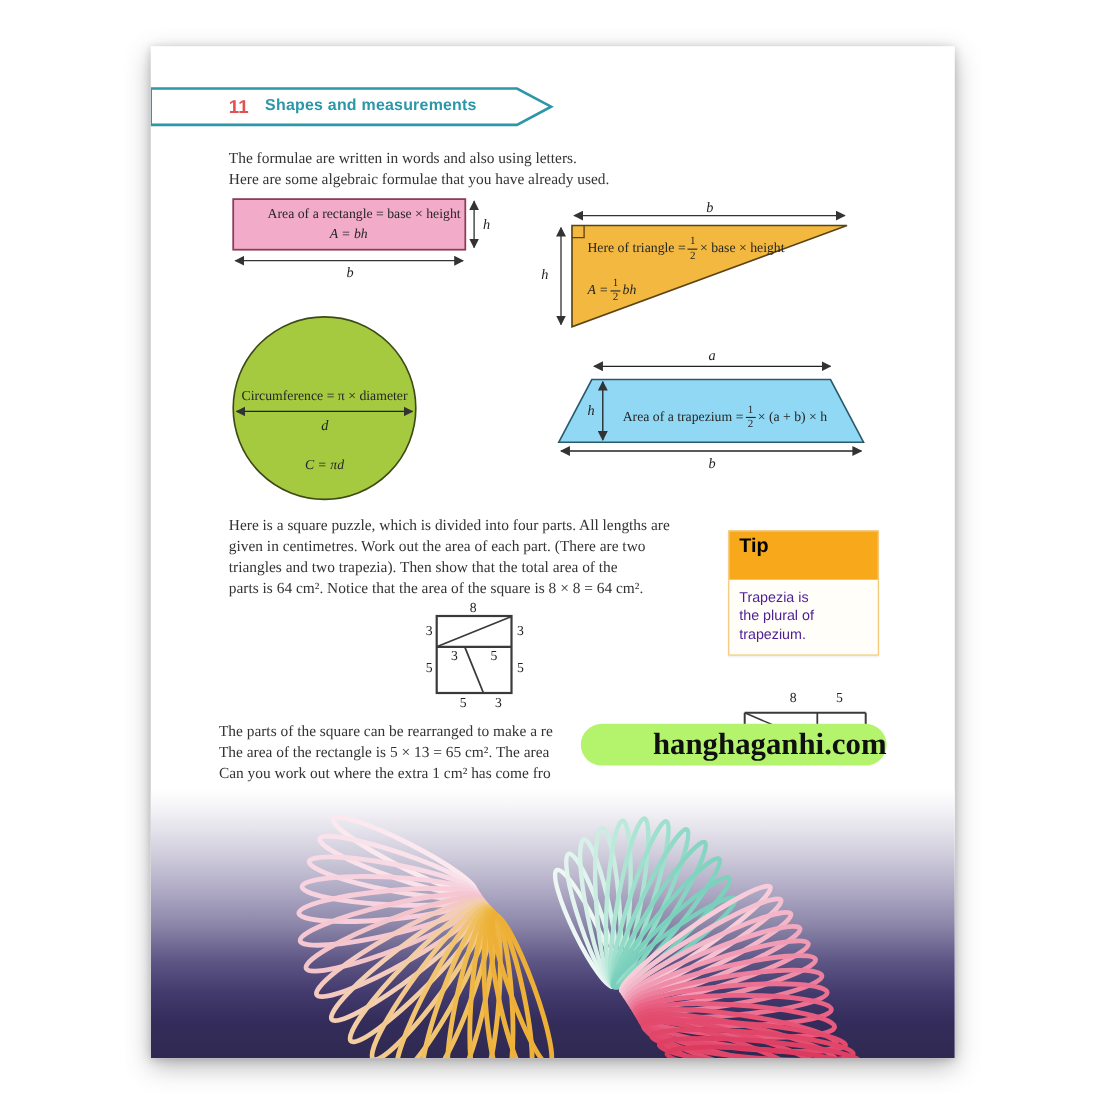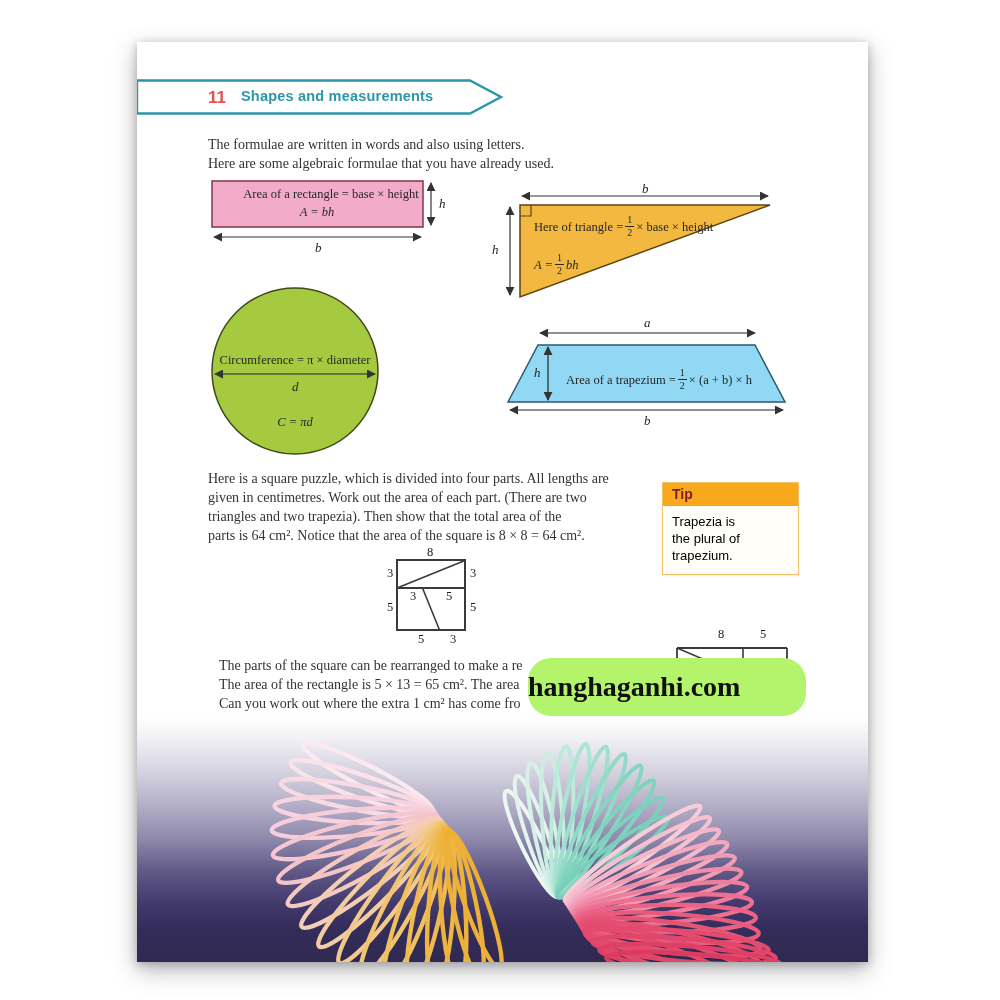--- a/index.html
+++ b/index.html
@@ -25,28 +25,28 @@
   .dlabel{position:absolute;font-style:italic;font-size:13px;color:#222;font-family:"Liberation Serif",serif;}
   .dnum{position:absolute;font-size:12.5px;color:#222;font-family:"Liberation Serif",serif;}
   .dtext{position:absolute;font-size:12.5px;color:#262626;white-space:nowrap;}
   .frac{display:inline-block;vertical-align:-0.55em;text-align:center;font-size:10px;line-height:1;margin:0 2px;}
   .frac .num{display:block;border-bottom:1px solid #262626;padding:0 2px 1px;}
   .frac .den{display:block;padding-top:1px;}
 
   
   .tipbox{position:absolute;left:525px;top:440px;width:135px;background:#fffef9;
           border:1px solid #f2c36b;box-shadow:0 1px 2px rgba(0,0,0,.08);}
-  .tiphead{background:#f7a81b;color:#7f1d1d;font-family:"Liberation Sans",sans-serif;
-           font-weight:bold;font-size:14px;padding:3px 9px 4px;}
+  .tiphead{background:#f7a81b;color:#000000;font-family:"Liberation Sans",sans-serif;
+           font-weight:bold;font-size:18px;padding:3px 9px 20px;}
   .tipbody{font-family:"Liberation Sans",sans-serif;font-size:13px;line-height:17px;
-           color:#000000;padding:7px 9px 10px;}
-
-  
-  .watermark{position:absolute;left:391px;top:616px;width:278px;height:58px;background:#b4f46d;
-             border-radius:23px;display:flex;align-items:center;justify-content:flex-start;z-index:30;}
+           color:#4c1d95;padding:7px 9px 10px;}
+
+  
+  .watermark{position:absolute;left:391px;top:616px;width:278px;height:38px;background:#b4f46d;
+             border-radius:23px;display:flex;align-items:center;justify-content:flex-end;z-index:30;}
   .watermark span{font-family:"Liberation Serif",serif;font-weight:bold;font-size:28px;color:#101010;}
 
   
   .photo{position:absolute;left:0;top:676px;width:731px;height:244px;
          background:linear-gradient(180deg,#ffffff 0%,#f2f1f5 8%,#d5d2e0 22%,#b3aec7 36%,
                     #8d87aa 50%,#5d5584 64%,#423a6c 76%,#342d5b 86%,#2f2951 100%);}
 </style>
 </head>
 <body>
 
@@ -177,21 +177,21 @@
         <line x1="10" y1="26" x2="120" y2="26" stroke="#3a3a3a" stroke-width="1.8"></line>
         <line x1="10" y1="26" x2="10" y2="42" stroke="#3a3a3a" stroke-width="1.8"></line>
         <line x1="120" y1="26" x2="120" y2="42" stroke="#3a3a3a" stroke-width="1.8"></line>
         <line x1="76" y1="26" x2="76" y2="42" stroke="#3a3a3a" stroke-width="1.6"></line>
         <line x1="10" y1="26" x2="45" y2="41" stroke="#3a3a3a" stroke-width="1.4"></line>
       </svg>
       <div class="dnum" style="left:51px;top:5px;">8</div>
       <div class="dnum" style="left:93px;top:5px;">5</div>
     </div>
 
-    <div class="para" style="left:82px;top:614px;">
+    <div class="para" style="left:62px;top:614px;">
       <div>The parts of the square can be rearranged to make a re</div>
       <div>The area of the rectangle is 5 × 13 = 65 cm². The area</div>
       <div>Can you work out where the extra 1 cm² has come fro</div>
     </div>
 
     <div class="watermark">
       <span>hanghaganhi.com</span>
     </div>
 
     <div class="photo">

